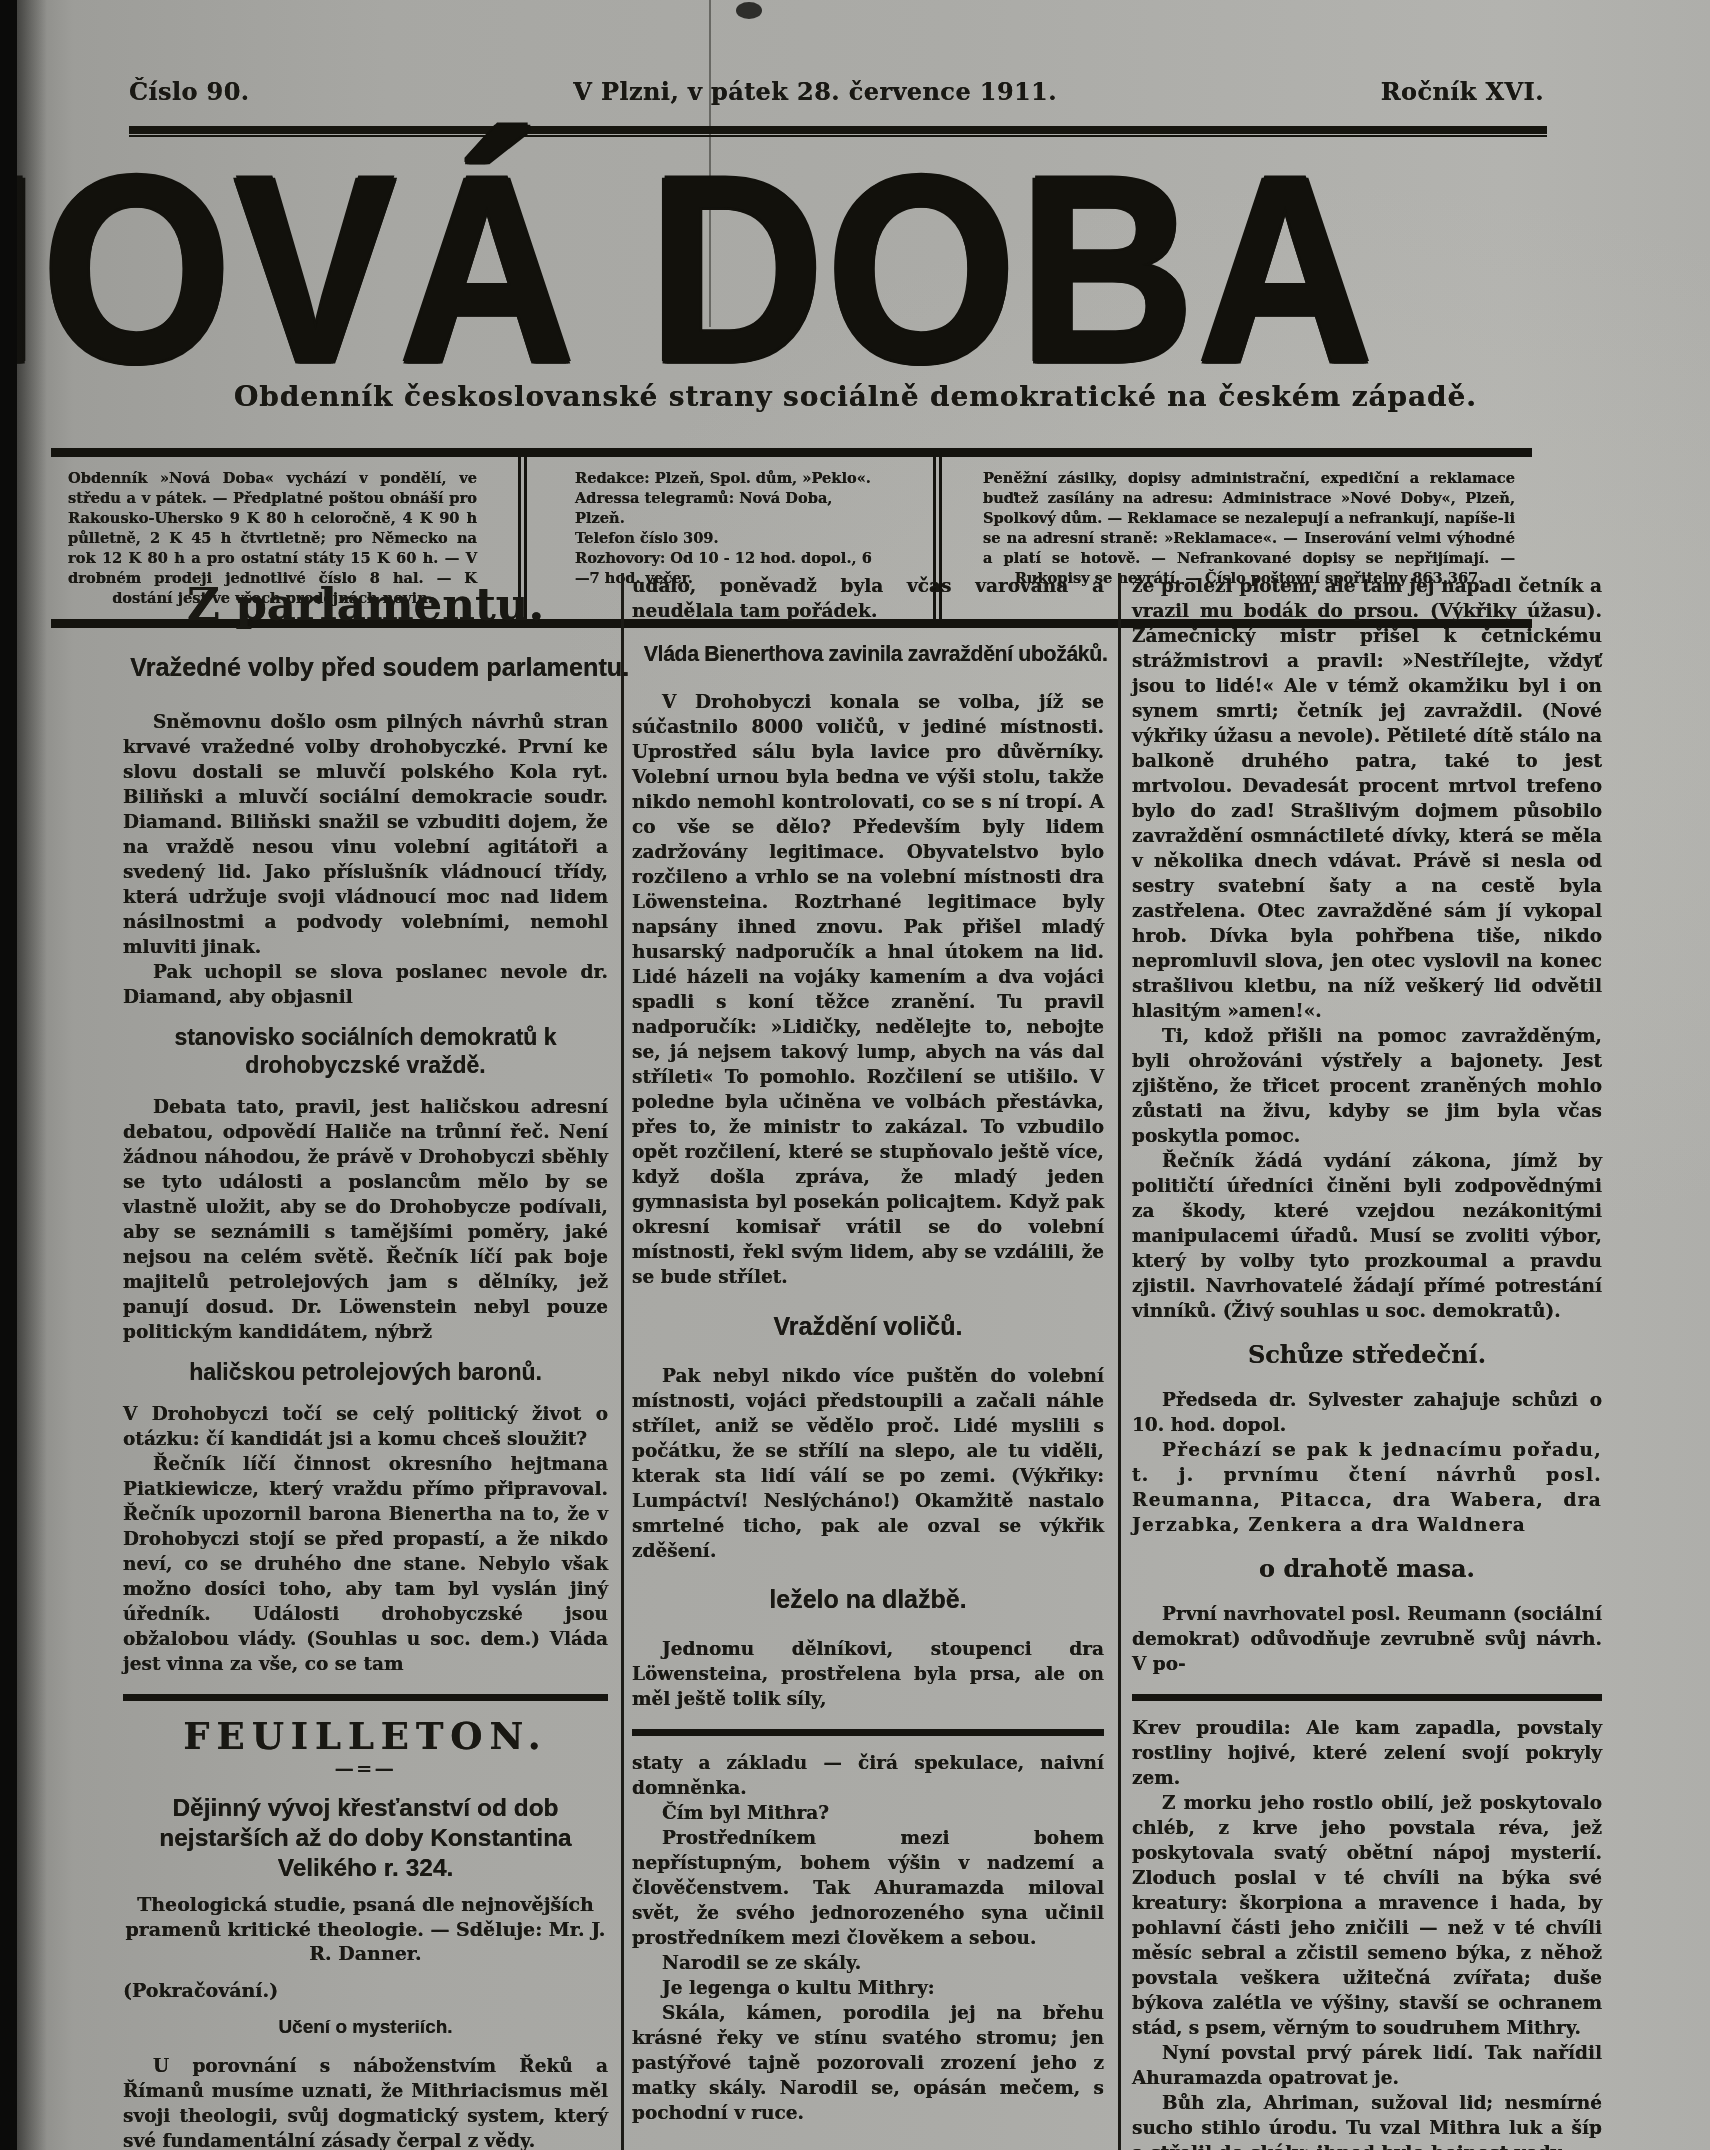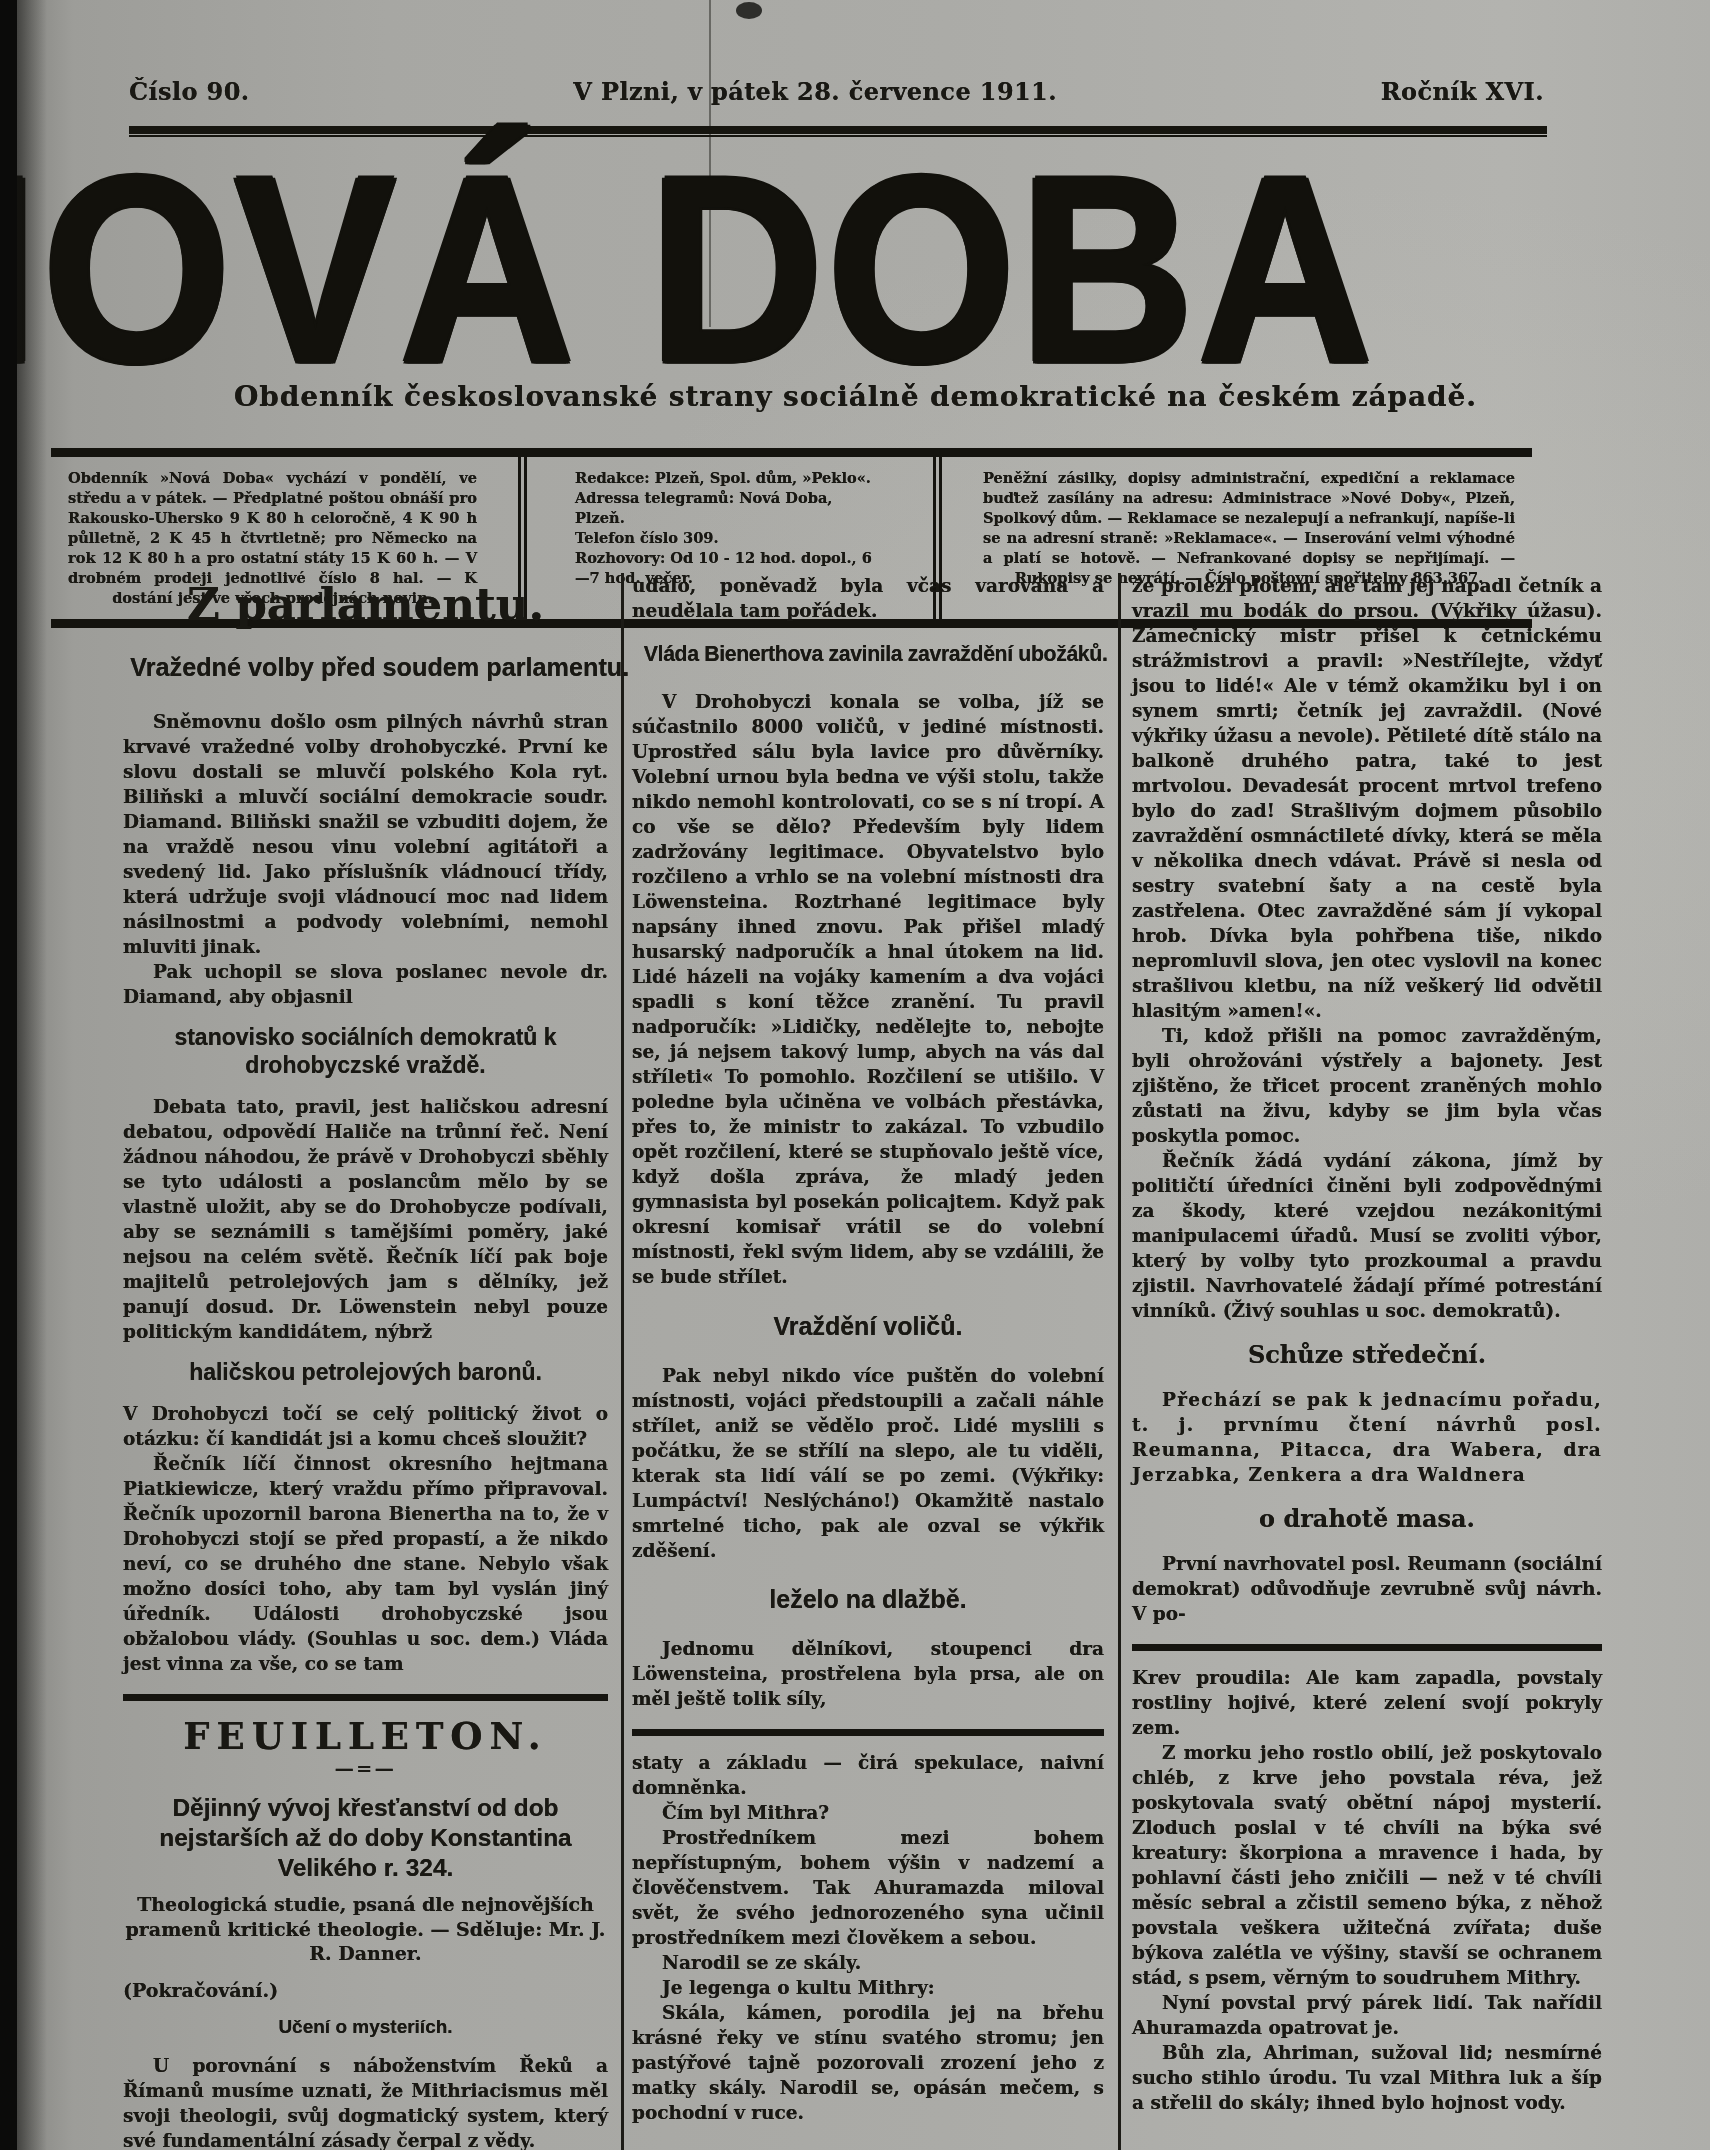--- a/index.html
+++ b/index.html
@@ -148,20 +148,21 @@
     <p class="b">Je legenga o kultu Mithry:</p>
     <p class="b">Skála, kámen, porodila jej na břehu krásné řeky ve stínu svatého stromu; jen pastýřové tajně pozorovali zrození jeho z matky skály. Narodil se, opásán mečem, s pochodní v ruce.</p>
 
   </div>
 
   <div class="col col3">
     <p class="b noind">že prolezl plotem, ale tam jej napadl četník a vrazil mu bodák do prsou. (Výkřiky úžasu). Zámečnický mistr přišel k četnickému strážmistrovi a pravil: »Nestřílejte, vždyť jsou to lidé!« Ale v témž okamžiku byl i on synem smrti; četník jej zavraždil. (Nové výkřiky úžasu a nevole). Pětileté dítě stálo na balkoně druhého patra, také to jest mrtvolou. Devadesát procent mrtvol trefeno bylo do zad! Strašlivým dojmem působilo zavraždění osmnáctileté dívky, která se měla v několika dnech vdávat. Právě si nesla od sestry svatební šaty a na cestě byla zastřelena. Otec zavražděné sám jí vykopal hrob. Dívka byla pohřbena tiše, nikdo nepromluvil slova, jen otec vyslovil na konec strašlivou kletbu, na níž veškerý lid odvětil hlasitým »amen!«.</p>
     <p class="b">Ti, kdož přišli na pomoc zavražděným, byli ohrožováni výstřely a bajonety. Jest zjištěno, že třicet procent zraněných mohlo zůstati na živu, kdyby se jim byla včas poskytla pomoc.</p>
     <p class="b">Řečník žádá vydání zákona, jímž by političtí úředníci činěni byli zodpovědnými za škody, které vzejdou nezákonitými manipulacemi úřadů. Musí se zvoliti výbor, který by volby tyto prozkoumal a pravdu zjistil. Navrhovatelé žádají přímé potrestání vinníků. (Živý souhlas u soc. demokratů).</p>
     <div class="crosshead-serif">Schůze středeční.</div>
+    <p class="b">Předseda dr. Sylvester zahajuje schůzi o 10. hod. dopol.</p>
     <p class="b spaced">Přechází se pak k jednacímu pořadu, t. j. prvnímu čtení návrhů posl. Reumanna, Pitacca, dra Wabera, dra Jerzabka, Zenkera a dra Waldnera</p>
     <div class="crosshead-serif">o drahotě masa.</div>
     <p class="b">První navrhovatel posl. Reumann (sociální demokrat) odůvodňuje zevrubně svůj návrh. V po-</p>
 
     <div class="frule"></div>
     <p class="b noind">Krev proudila: Ale kam zapadla, povstaly rostliny hojivé, které zelení svojí pokryly zem.</p>
     <p class="b">Z morku jeho rostlo obilí, jež poskytovalo chléb, z krve jeho povstala réva, jež poskytovala svatý obětní nápoj mysterií. Zloduch poslal v té chvíli na býka své kreatury: škorpiona a mravence i hada, by pohlavní části jeho zničili — než v té chvíli měsíc sebral a zčistil semeno býka, z něhož povstala veškera užitečná zvířata; duše býkova zalétla ve výšiny, stavší se ochranem stád, s psem, věrným to soudruhem Mithry.</p>
     <p class="b">Nyní povstal prvý párek lidí. Tak nařídil Ahuramazda opatrovat je.</p>
     <p class="b">Bůh zla, Ahriman, sužoval lid; nesmírné sucho stihlo úrodu. Tu vzal Mithra luk a šíp a střelil do skály; ihned bylo hojnost vody.</p>
 

